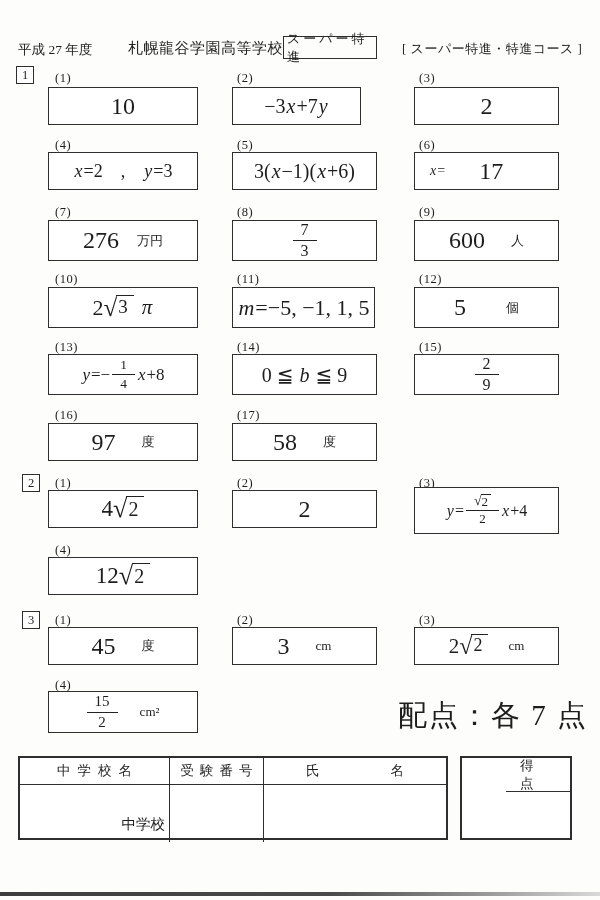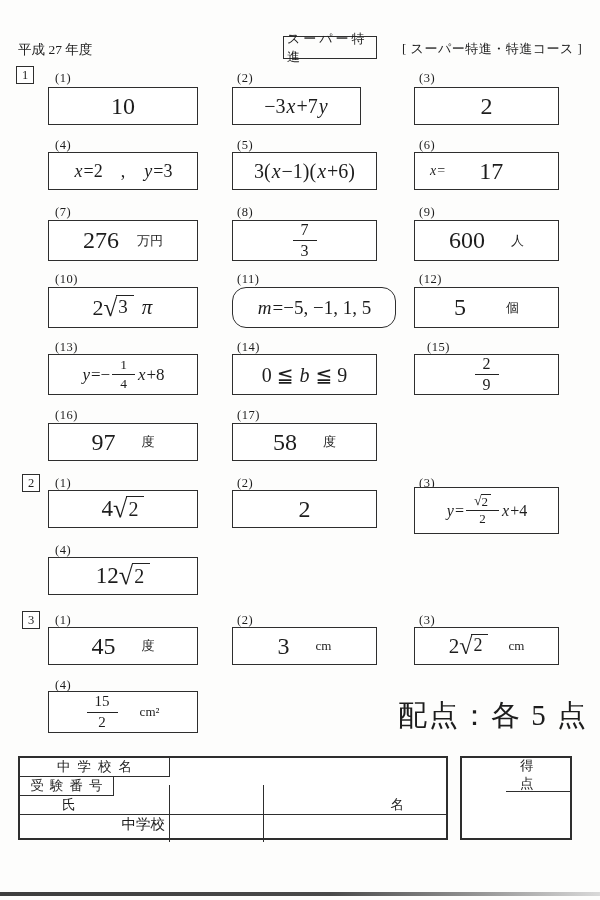--- a/index.html
+++ b/index.html
@@ -31,20 +31,21 @@
   .bline{border-bottom:1.6px solid #2e2e2e;}
   .rule{position:absolute;left:0;top:892px;width:600px;height:4px;
         background:linear-gradient(to right,#3e3e3e 0%,#4a4a4a 55%,#8f8f8f 78%,#d9d9d9 100%);}
 </style>
 </head>
 <body>
 
 <div id="page">
 
   <div class="hdr" style="left:18px;top:41px;font-size:13.5px;">平成 27 年度</div>
+  <div class="hdr" style="left:128px;top:39px;font-size:15px;letter-spacing:.5px;">札幌龍谷学園高等学校</div>
   <div class="titlebox" style="left:283px;top:36px;width:92px;height:21px;">
     <span style="font-size:13px;letter-spacing:3px;margin-left:3px;">スーパー特進</span>
   </div>
   <div class="hdr" style="left:402px;top:40px;font-size:13px;letter-spacing:.5px;">[ スーパー特進・特進コース ]</div>
 
   <div class="marker" style="left:16px;top:66px;">1</div>
 
   <div class="plabel" style="left:55px;top:71px;">(1)</div>
   <div class="abox big" style="left:48px;top:87px;width:150px;height:38px;">
     <span>10</span>
@@ -93,21 +94,21 @@
   <div class="plabel" style="left:55px;top:272px;">(10)</div>
   <div class="abox" style="left:48px;top:287px;width:150px;height:41px;">
     <span style="font-size:22px;">2</span>
       <span class="sqrt">
         <span class="rsign" style="font-size:25px;">√</span>
         <span class="rad" style="font-size:19px;">3</span>
       </span>
     <span class="mi" style="font-size:21px;margin-left:7px;"><i>π</i></span>
   </div>
   <div class="plabel" style="left:237px;top:272px;">(11)</div>
-  <div class="abox" style="left:232px;top:287px;width:164px;height:41px;font-size:19px;border-radius:14px;">
+  <div class="abox" style="left:232px;top:287px;width:143px;height:41px;font-size:22px;">
     <span class="mi"><i>m</i>=−5, −1, 1, 5</span>
   </div>
   <div class="plabel" style="left:419px;top:272px;">(12)</div>
   <div class="abox" style="left:414px;top:287px;width:145px;height:41px;gap:40px;">
     <span class="big">5</span>
     <span class="unit">個</span>
   </div>
 
   <div class="plabel" style="left:55px;top:340px;">(13)</div>
   <div class="abox" style="left:48px;top:354px;width:150px;height:41px;font-size:17px;">
@@ -115,21 +116,21 @@
       <span class="frac" style="font-size:13.5px;margin:0 2px;">
         <span class="num">1</span>
         <span class="den">4</span>
       </span>
       <span class="mi"><i>x</i>+8</span>
   </div>
   <div class="plabel" style="left:237px;top:340px;">(14)</div>
   <div class="abox" style="left:232px;top:354px;width:145px;height:41px;font-size:20px;">
     <span class="mi">0 ≦ <i>b</i> ≦ 9</span>
   </div>
-  <div class="plabel" style="left:419px;top:340px;margin-left:8px;">(15)</div>
+  <div class="plabel" style="left:419px;top:340px;">(15)</div>
   <div class="abox" style="left:414px;top:354px;width:145px;height:41px;">
     <span class="frac" style="font-size:16px;">
       <span class="num">2</span>
       <span class="den">9</span>
     </span>
   </div>
 
   <div class="plabel" style="left:55px;top:408px;">(16)</div>
   <div class="abox gap26" style="left:48px;top:423px;width:150px;height:38px;">
     <span class="big">97</span>
@@ -201,24 +202,24 @@
 
   <div class="plabel" style="left:55px;top:678px;">(4)</div>
   <div class="abox" style="left:48px;top:691px;width:150px;height:42px;gap:22px;">
     <span class="frac" style="font-size:15px;">
       <span class="num">15</span>
       <span class="den">2</span>
     </span>
     <span class="unit">cm²</span>
   </div>
 
-  <div class="hdr" style="left:398px;top:696px;font-size:29px;letter-spacing:2px;">配点：各 5 点</div>
+  <div class="hdr" style="left:398px;top:696px;font-size:29px;letter-spacing:2px;">配点：各 7 点</div>
 
   <div class="ftable" style="left:18px;top:756px;width:430px;height:84px;">
-    <div class="frow" style="height:27px;flex-direction:column;">
+    <div class="frow" style="height:27px;">
       <div class="fcell rline bline" style="width:150px;letter-spacing:7px;padding-left:7px;">中学校名</div>
       <div class="fcell rline bline" style="width:94px;letter-spacing:6px;padding-left:6px;">受験番号</div>
       <div class="fcell bline" style="flex:1;justify-content:space-between;padding:0 42px;">
         <span>氏</span>
         <span>名</span>
       </div>
     </div>
     <div class="frow" style="height:57px;">
       <div class="fcell rline" style="width:150px;justify-content:flex-end;align-items:flex-end;padding:0 4px 8px 0;font-size:14.5px;">
         <span>中学校</span>

